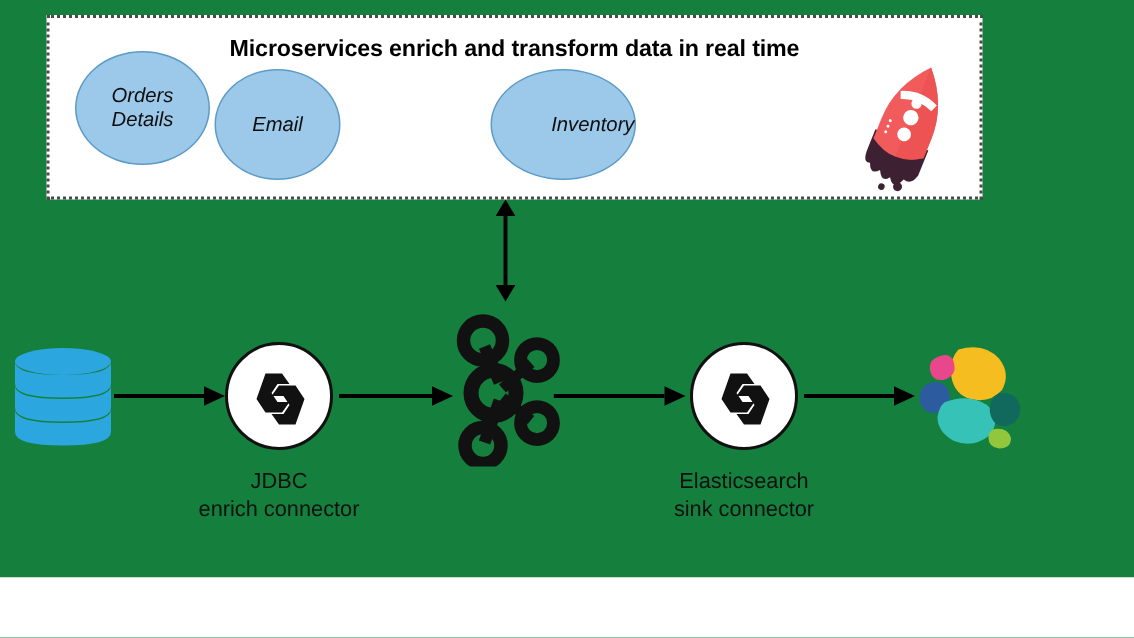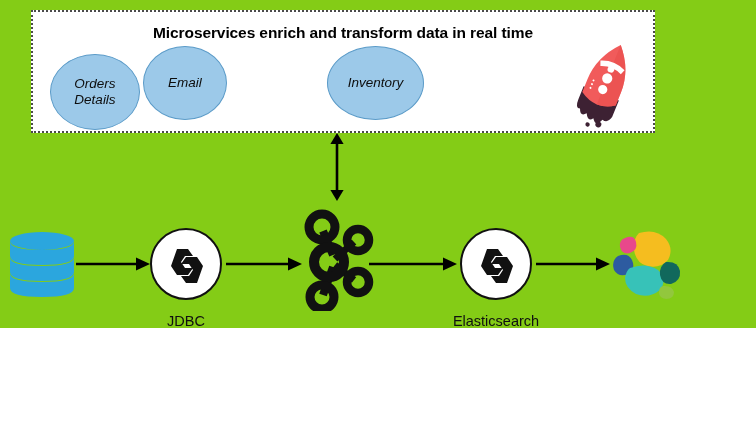--- a/index.html
+++ b/index.html
@@ -6,22 +6,22 @@
     margin: 0;
     padding: 0;
     background: #ffffff;
   }
   body {
     font-family: "Liberation Sans", sans-serif;
   }
   #canvas {
     position: relative;
     width: 756px;
-    height: 328px;
-    background: #84cc16;
+    height: 385px;
+    background: #15803d;
     overflow: hidden;
   }
 
   
   .ms-box {
     position: absolute;
     left: 31px;
     top: 10px;
     width: 624px;
     height: 123px;
@@ -125,28 +125,28 @@
 </style>
 </head>
 <body>
 
 <div id="canvas">
 
   <div class="ms-box">
     <div class="ms-title">Microservices enrich and transform data in real time</div>
   </div>
 
-  <div class="ms-ellipse" style="left:50px;top:54px;width:90px;height:76px;">
+  <div class="ms-ellipse" style="left:50px;top:34px;width:90px;height:76px;">
     <span>Orders
 Details</span>
   </div>
   <div class="ms-ellipse" style="left:143px;top:46px;width:84px;height:74px;">
     <span>Email</span>
   </div>
-  <div class="ms-ellipse" style="left:327px;top:46px;width:97px;height:74px;">
+  <div class="ms-ellipse" style="left:327px;top:46px;width:97px;height:74px;justify-content:flex-end;">
     <span>Inventory</span>
   </div>
 
   <div class="rocket">
     <svg width="78" height="92" viewBox="0 0 78 92">
       <g transform="rotate(22 39 46)">
 
         <path d="M20 56 L58 56 L58 74 Q56 82 50 80 Q46 90 41 82 Q37 88 33 80
                  Q28 86 25 78 Q20 80 20 70 Z" fill="#3D2133"></path>
         <circle cx="48" cy="86" r="3" fill="#3D2133"></circle>
@@ -185,21 +185,21 @@
     </svg>
   </div>
 
   <div class="connector" style="left:150px;top:228px;">
     <svg width="48" height="44" viewBox="0 0 48 44">
       <path d="M14 5 L25 5 L30 12 L22 12 L18 18 L22 24 L30 24 L25 31 L14 31 L8 22 Z" fill="#111"></path>
       <path d="M34 39 L23 39 L18 32 L26 32 L30 26 L26 20 L18 20 L23 13 L34 13 L40 22 Z" fill="#111"></path>
     </svg>
   </div>
   <div class="conn-label" style="left:71px;top:312px;">JDBC
-source connector</div>
+enrich connector</div>
 
   <div class="arrow" style="left:226px;top:255px;">
     <svg width="78" height="18" viewBox="0 0 78 18">
       <line x1="0" y1="9" x2="62" y2="9" stroke="#000" stroke-width="2.6"></line>
       <polygon points="62,2.5 76,9 62,15.5" fill="#000"></polygon>
     </svg>
   </div>
 
   <div class="kafka">
     <svg width="72" height="104" viewBox="0 0 72 104">

